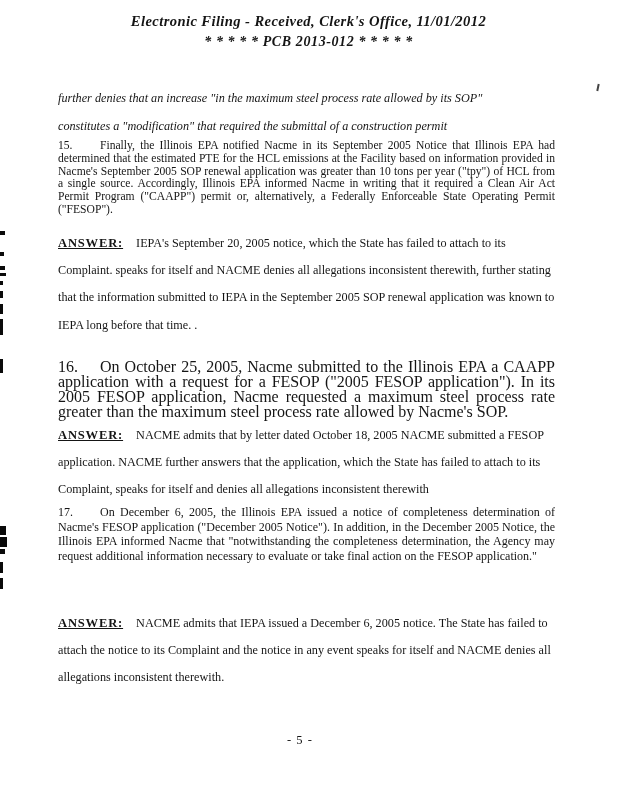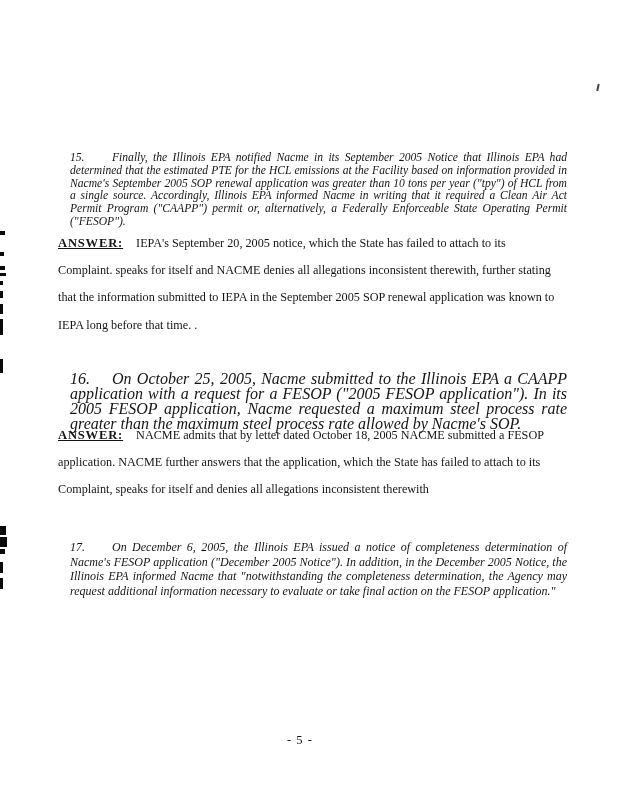--- a/index.html
+++ b/index.html
@@ -21,27 +21,26 @@
   .header .h1{font-size:14.6px;letter-spacing:0.4px;}
   .header .h2{font-size:14px;margin-top:4px;letter-spacing:0.6px;}
   .block{position:absolute;left:58px;width:497px;}
   .cont{
     top:84px;
     font-style:italic;
     font-size:12.2px;
     line-height:28px;
   }
   .numpara{
-    margin:12px;
+    margin:0;
     text-align:justify;
-    font-style:italic;
   }
   .p15{top:140px;font-size:11.6px;line-height:12.8px;}
   .p16{top:359px;font-size:16px;line-height:15px;}
-  .p17{top:528px;font-size:12px;line-height:14.6px;}
+  .p17{top:505px;font-size:12px;line-height:14.6px;}
   .pnum{display:inline-block;width:42px;}
   .answer{
     margin:0;
     line-height:27.2px;
     font-size:12.2px;
   }
   .a15{top:230px;}
   .a16{top:422px;}
   .a17{top:610px;}
   .alabel{
@@ -59,32 +58,41 @@
     font-size:12.5px;
     letter-spacing:1px;
   }
   .artifact{position:absolute;background:#0a0a0a;}
 </style>
 </head>
 <body>
 
 <div class="page">
 
+  <div class="header">
+    <div class="h1">Electronic Filing - Received, Clerk's Office, 11/01/2012</div>
+    <div class="h2">* * * * * PCB 2013-012 * * * * *</div>
+  </div>
 
+  <div class="block cont">
+    <div>further denies that an increase "in the maximum steel process rate allowed by its SOP"</div>
+    <div>constitutes a "modification" that required the submittal of a construction permit</div>
+  </div>
 
   <p class="block numpara p15"><span class="pnum">15.</span><span>Finally, the Illinois EPA notified Nacme in its September 2005 Notice that Illinois EPA had determined that the estimated PTE for the HCL emissions at the Facility based on information provided in Nacme's September 2005 SOP renewal application was greater than 10 tons per year ("tpy") of HCL from a single source.  Accordingly, Illinois EPA informed Nacme in writing that it required a Clean Air Act Permit Program ("CAAPP") permit or, alternatively, a Federally Enforceable State Operating Permit ("FESOP").</span></p>
 
   <p class="block answer a15"><span class="alabel">ANSWER:</span><span class="atext">IEPA's September 20, 2005 notice, which the State has failed to attach to its Complaint. speaks for itself and NACME denies all allegations inconsistent therewith, further stating that the information submitted to IEPA in the September 2005 SOP renewal application was known to IEPA long before that time. .</span></p>
 
   <p class="block numpara p16"><span class="pnum">16.</span><span>On October 25, 2005, Nacme submitted to the Illinois EPA a CAAPP application with a request for a FESOP ("2005 FESOP application").  In its 2005 FESOP application, Nacme requested a maximum steel process rate greater than the maximum steel process rate allowed by Nacme's SOP.</span></p>
 
   <p class="block answer a16"><span class="alabel">ANSWER:</span><span class="atext">NACME admits that by letter dated October 18, 2005 NACME submitted a FESOP application.  NACME further answers that the application, which the State has failed to attach to its Complaint, speaks for itself and denies all allegations inconsistent therewith</span></p>
 
   <p class="block numpara p17"><span class="pnum">17.</span><span>On December 6, 2005, the Illinois EPA issued a notice of completeness determination of Nacme's FESOP application ("December 2005 Notice").  In addition, in the December 2005 Notice, the Illinois EPA informed Nacme that "notwithstanding the completeness determination, the Agency may request additional information necessary to evaluate or take final action on the FESOP application."</span></p>
 
+  <p class="block answer a17"><span class="alabel">ANSWER:</span><span class="atext">NACME admits that IEPA issued a December 6, 2005 notice. The State has failed to attach the notice to its Complaint and the notice in any event speaks for itself and NACME denies all allegations inconsistent therewith.</span></p>
 
   <div class="footer">- 5 -</div>
 
   <div>
     <div class="artifact" style="left:0;top:231px;width:5px;height:4px;"></div>
     <div class="artifact" style="left:0;top:252px;width:4px;height:4px;"></div>
     <div class="artifact" style="left:0;top:266px;width:5px;height:4px;"></div>
     <div class="artifact" style="left:0;top:273px;width:6px;height:3px;"></div>
     <div class="artifact" style="left:0;top:281px;width:3px;height:4px;"></div>
     <div class="artifact" style="left:0;top:291px;width:3px;height:7px;"></div>

